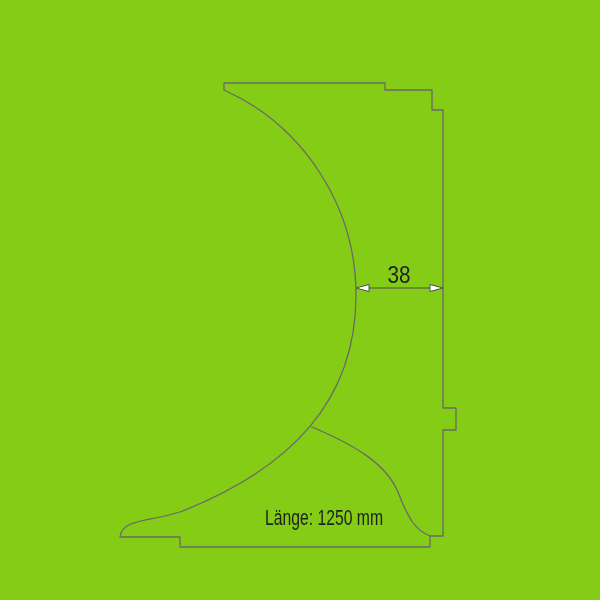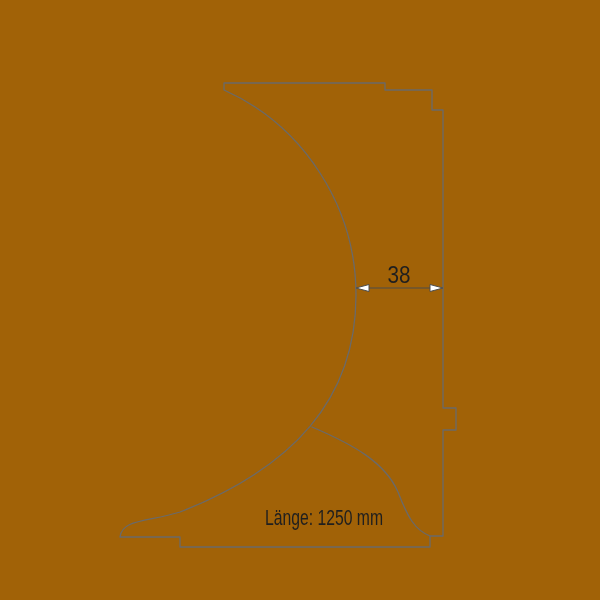--- a/index.html
+++ b/index.html
@@ -8,21 +8,21 @@
     width: 600px;
     height: 600px;
     background: #ffffff;
     overflow: hidden;
     font-family: "Liberation Sans", sans-serif;
   }
   .stage {
     position: relative;
     width: 600px;
     height: 600px;
-    background: #a16207;
+    background: #84cc16;
   }
   svg {
     position: absolute;
     left: 0;
     top: 0;
     display: block;
   }
   text {
     font-family: "Liberation Sans", sans-serif;
   }

